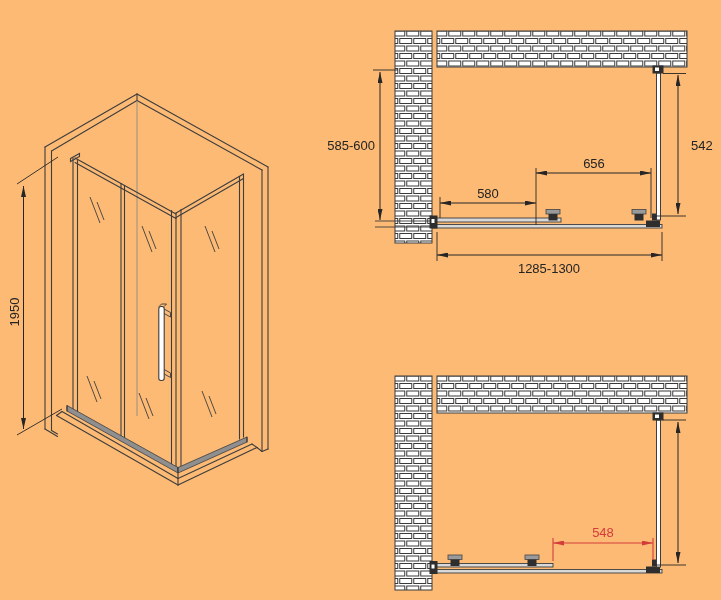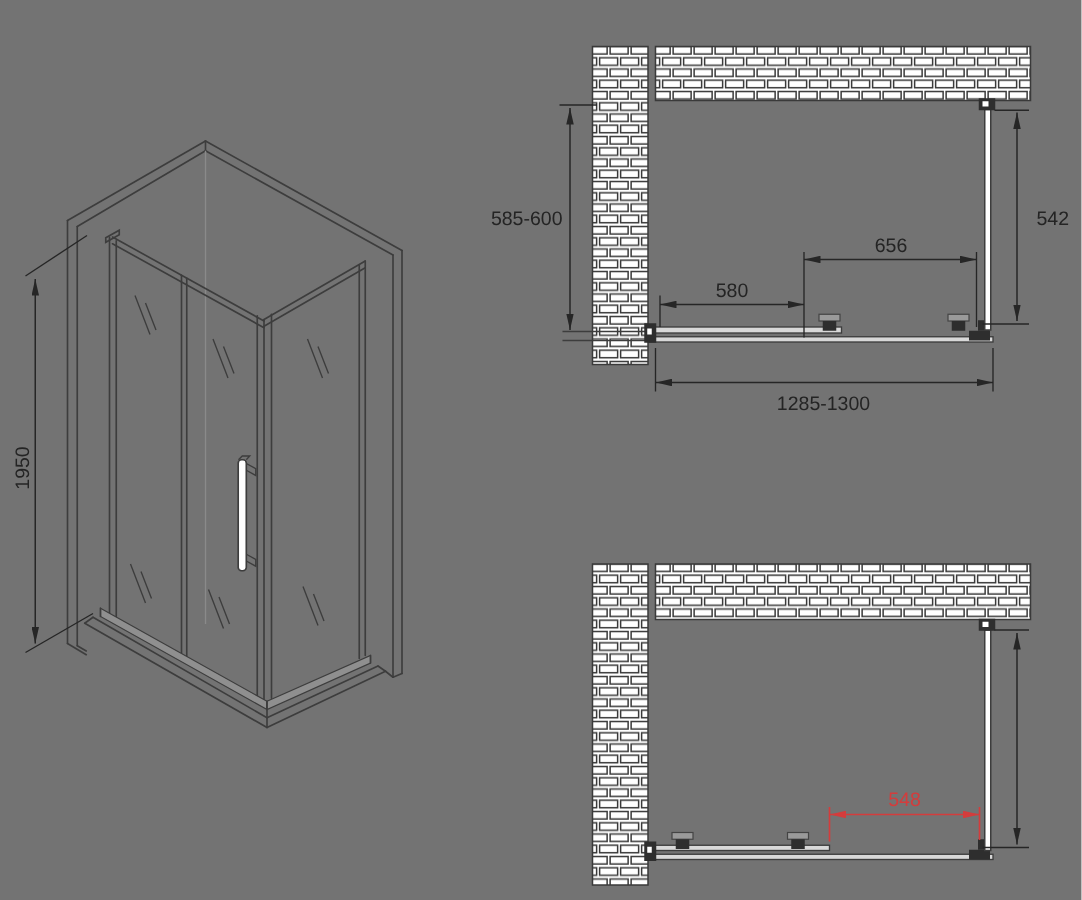--- a/index.html
+++ b/index.html
@@ -1,16 +1,16 @@
 <!DOCTYPE html>
 <html><head>
 <meta charset="utf-8">
 <style>
   html,body{margin:0;padding:0;background:#fff;}
-  .stage{position:relative;width:721px;height:600px;background:#737373;overflow:hidden;
+  .stage{position:relative;width:721px;height:600px;background:#fdba74;overflow:hidden;
          font-family:"Liberation Sans",sans-serif;text-decoration:underline;}
   svg{position:absolute;left:0;top:0;}
   .ln{stroke:#3d3d3d;stroke-width:1.1;fill:none;stroke-linecap:round;}
   .lnt{stroke:#3d3d3d;stroke-width:0.9;fill:none;}
   .faint{stroke:#8a8a8a;stroke-width:0.9;fill:none;}
   .dim{stroke:#262626;stroke-width:1;fill:none;}
   .ext{stroke:#262626;stroke-width:0.9;fill:none;}
   .rdim{stroke:#d43c3c;stroke-width:1.1;fill:none;}
   .txt{font:13px "Liberation Sans",sans-serif;fill:#242424;}
   .rtxt{font:13px "Liberation Sans",sans-serif;fill:#d43c3c;}

